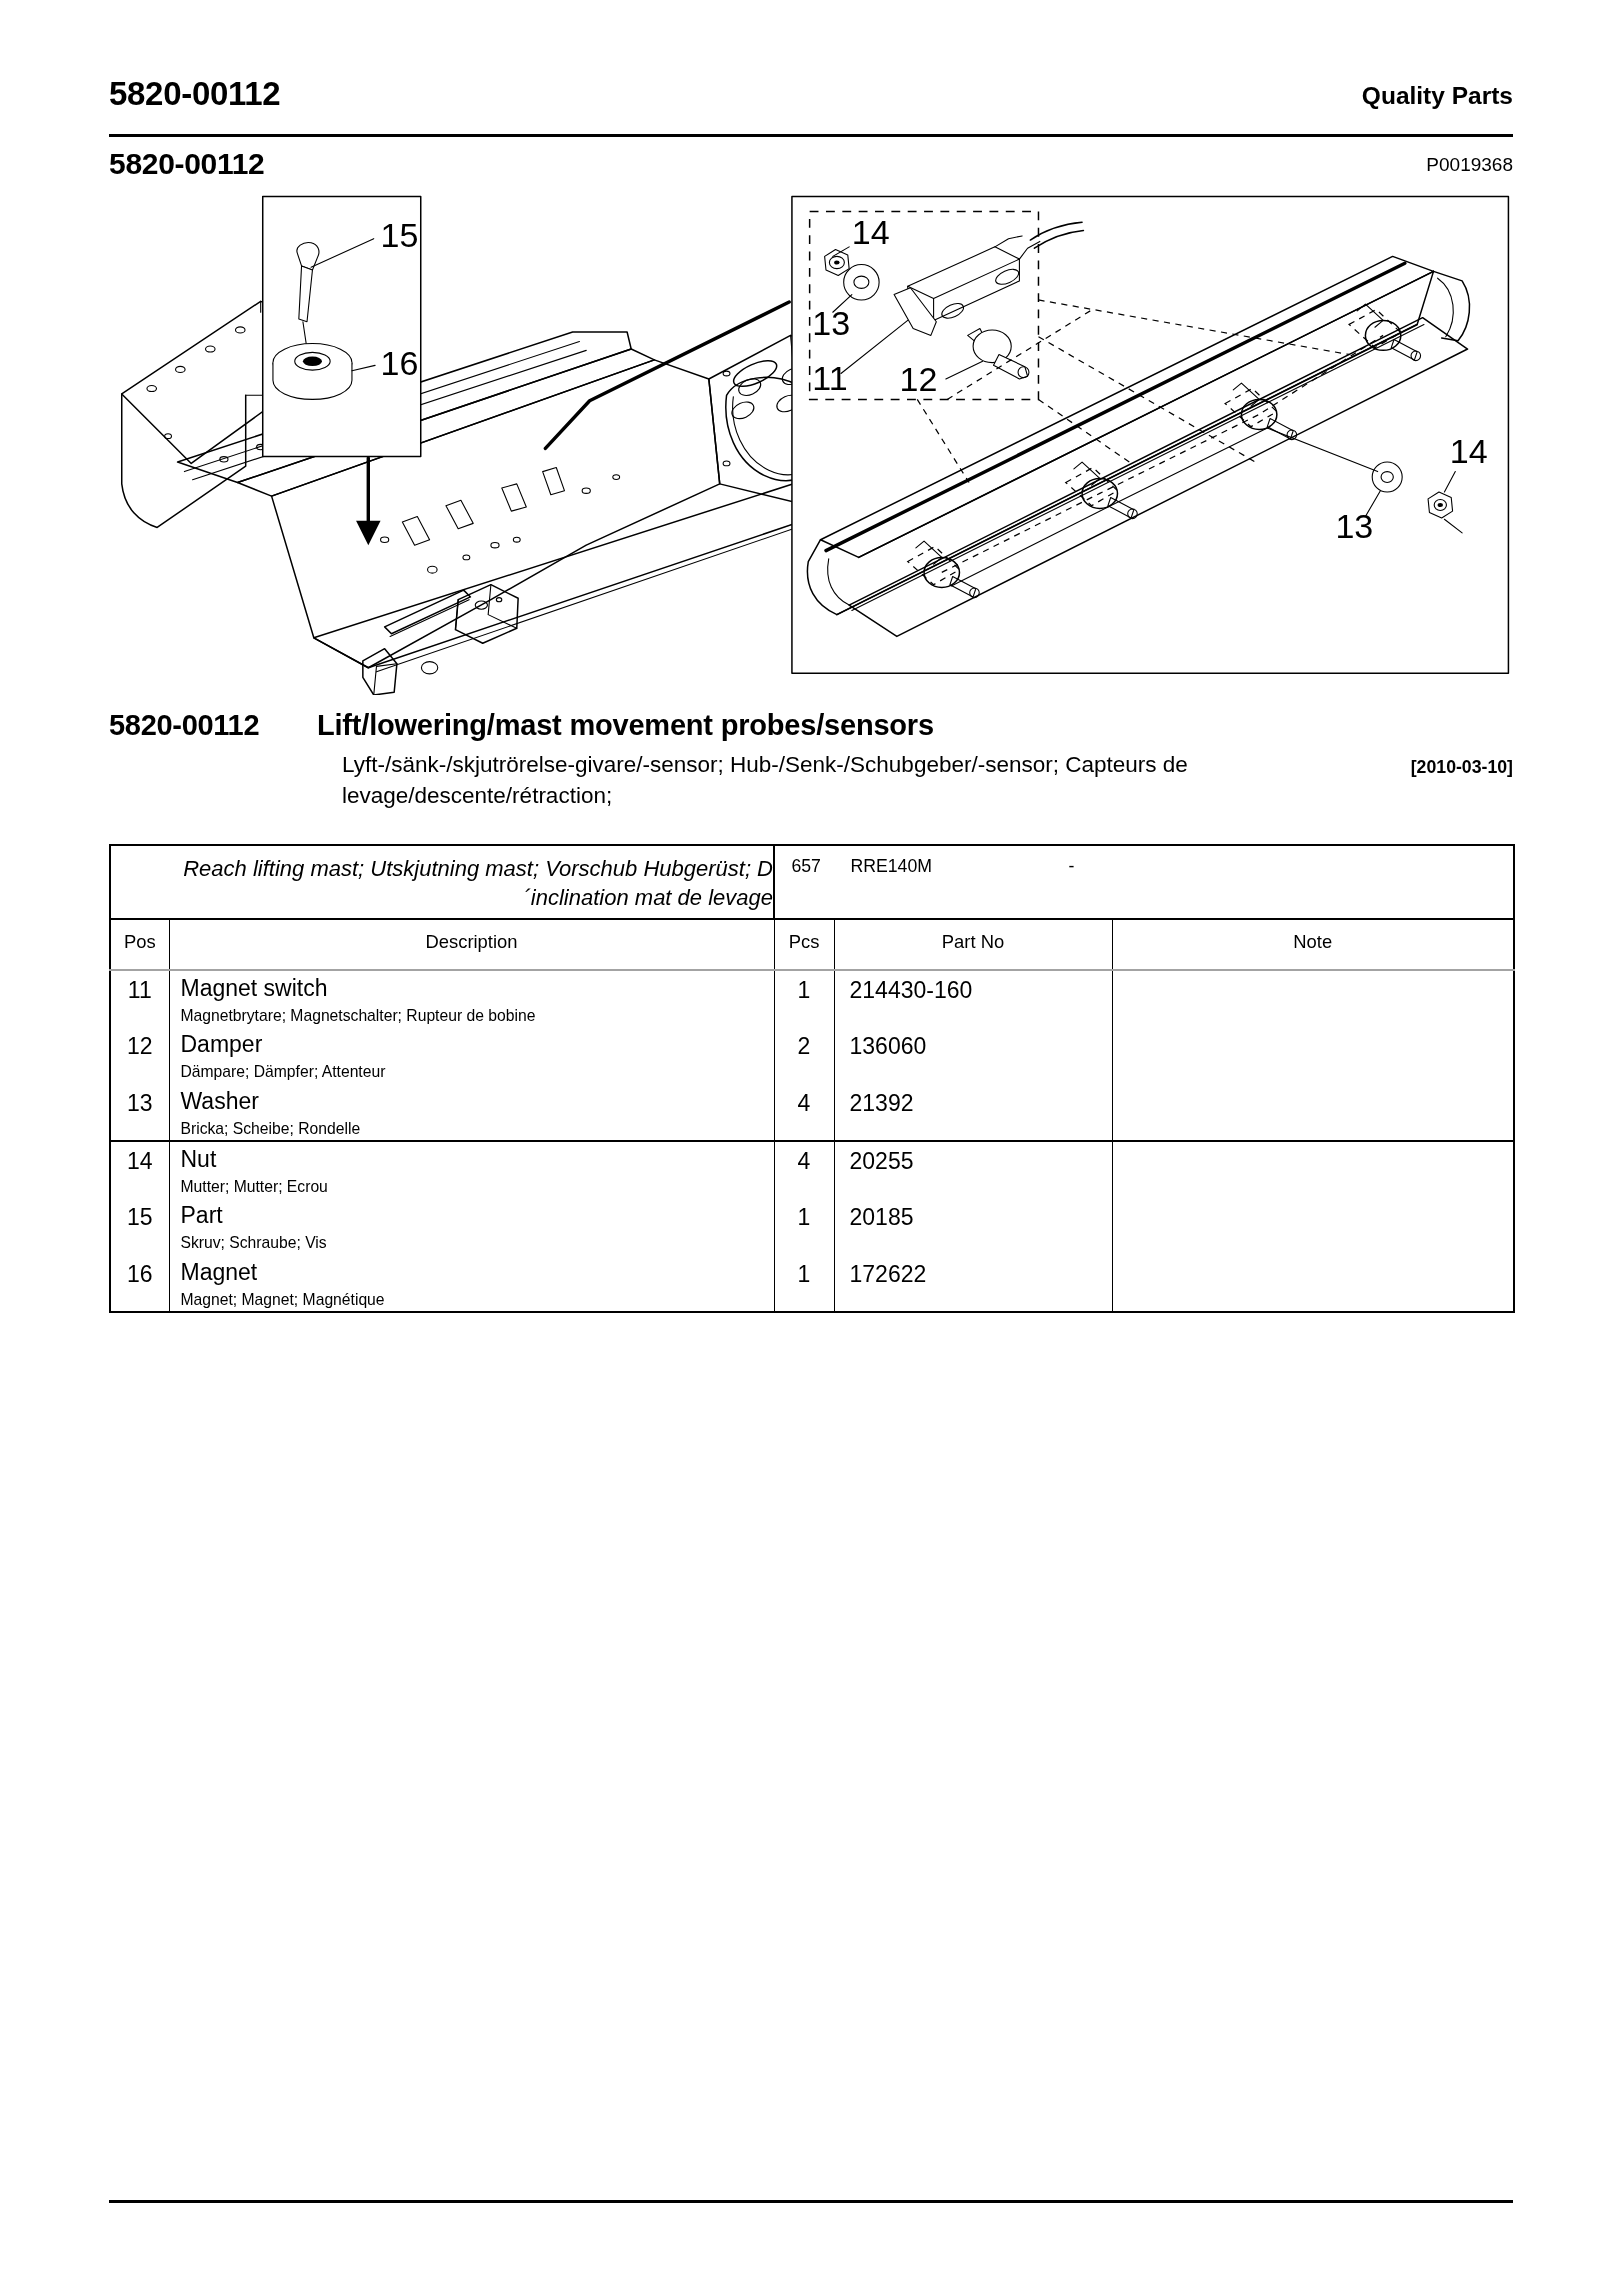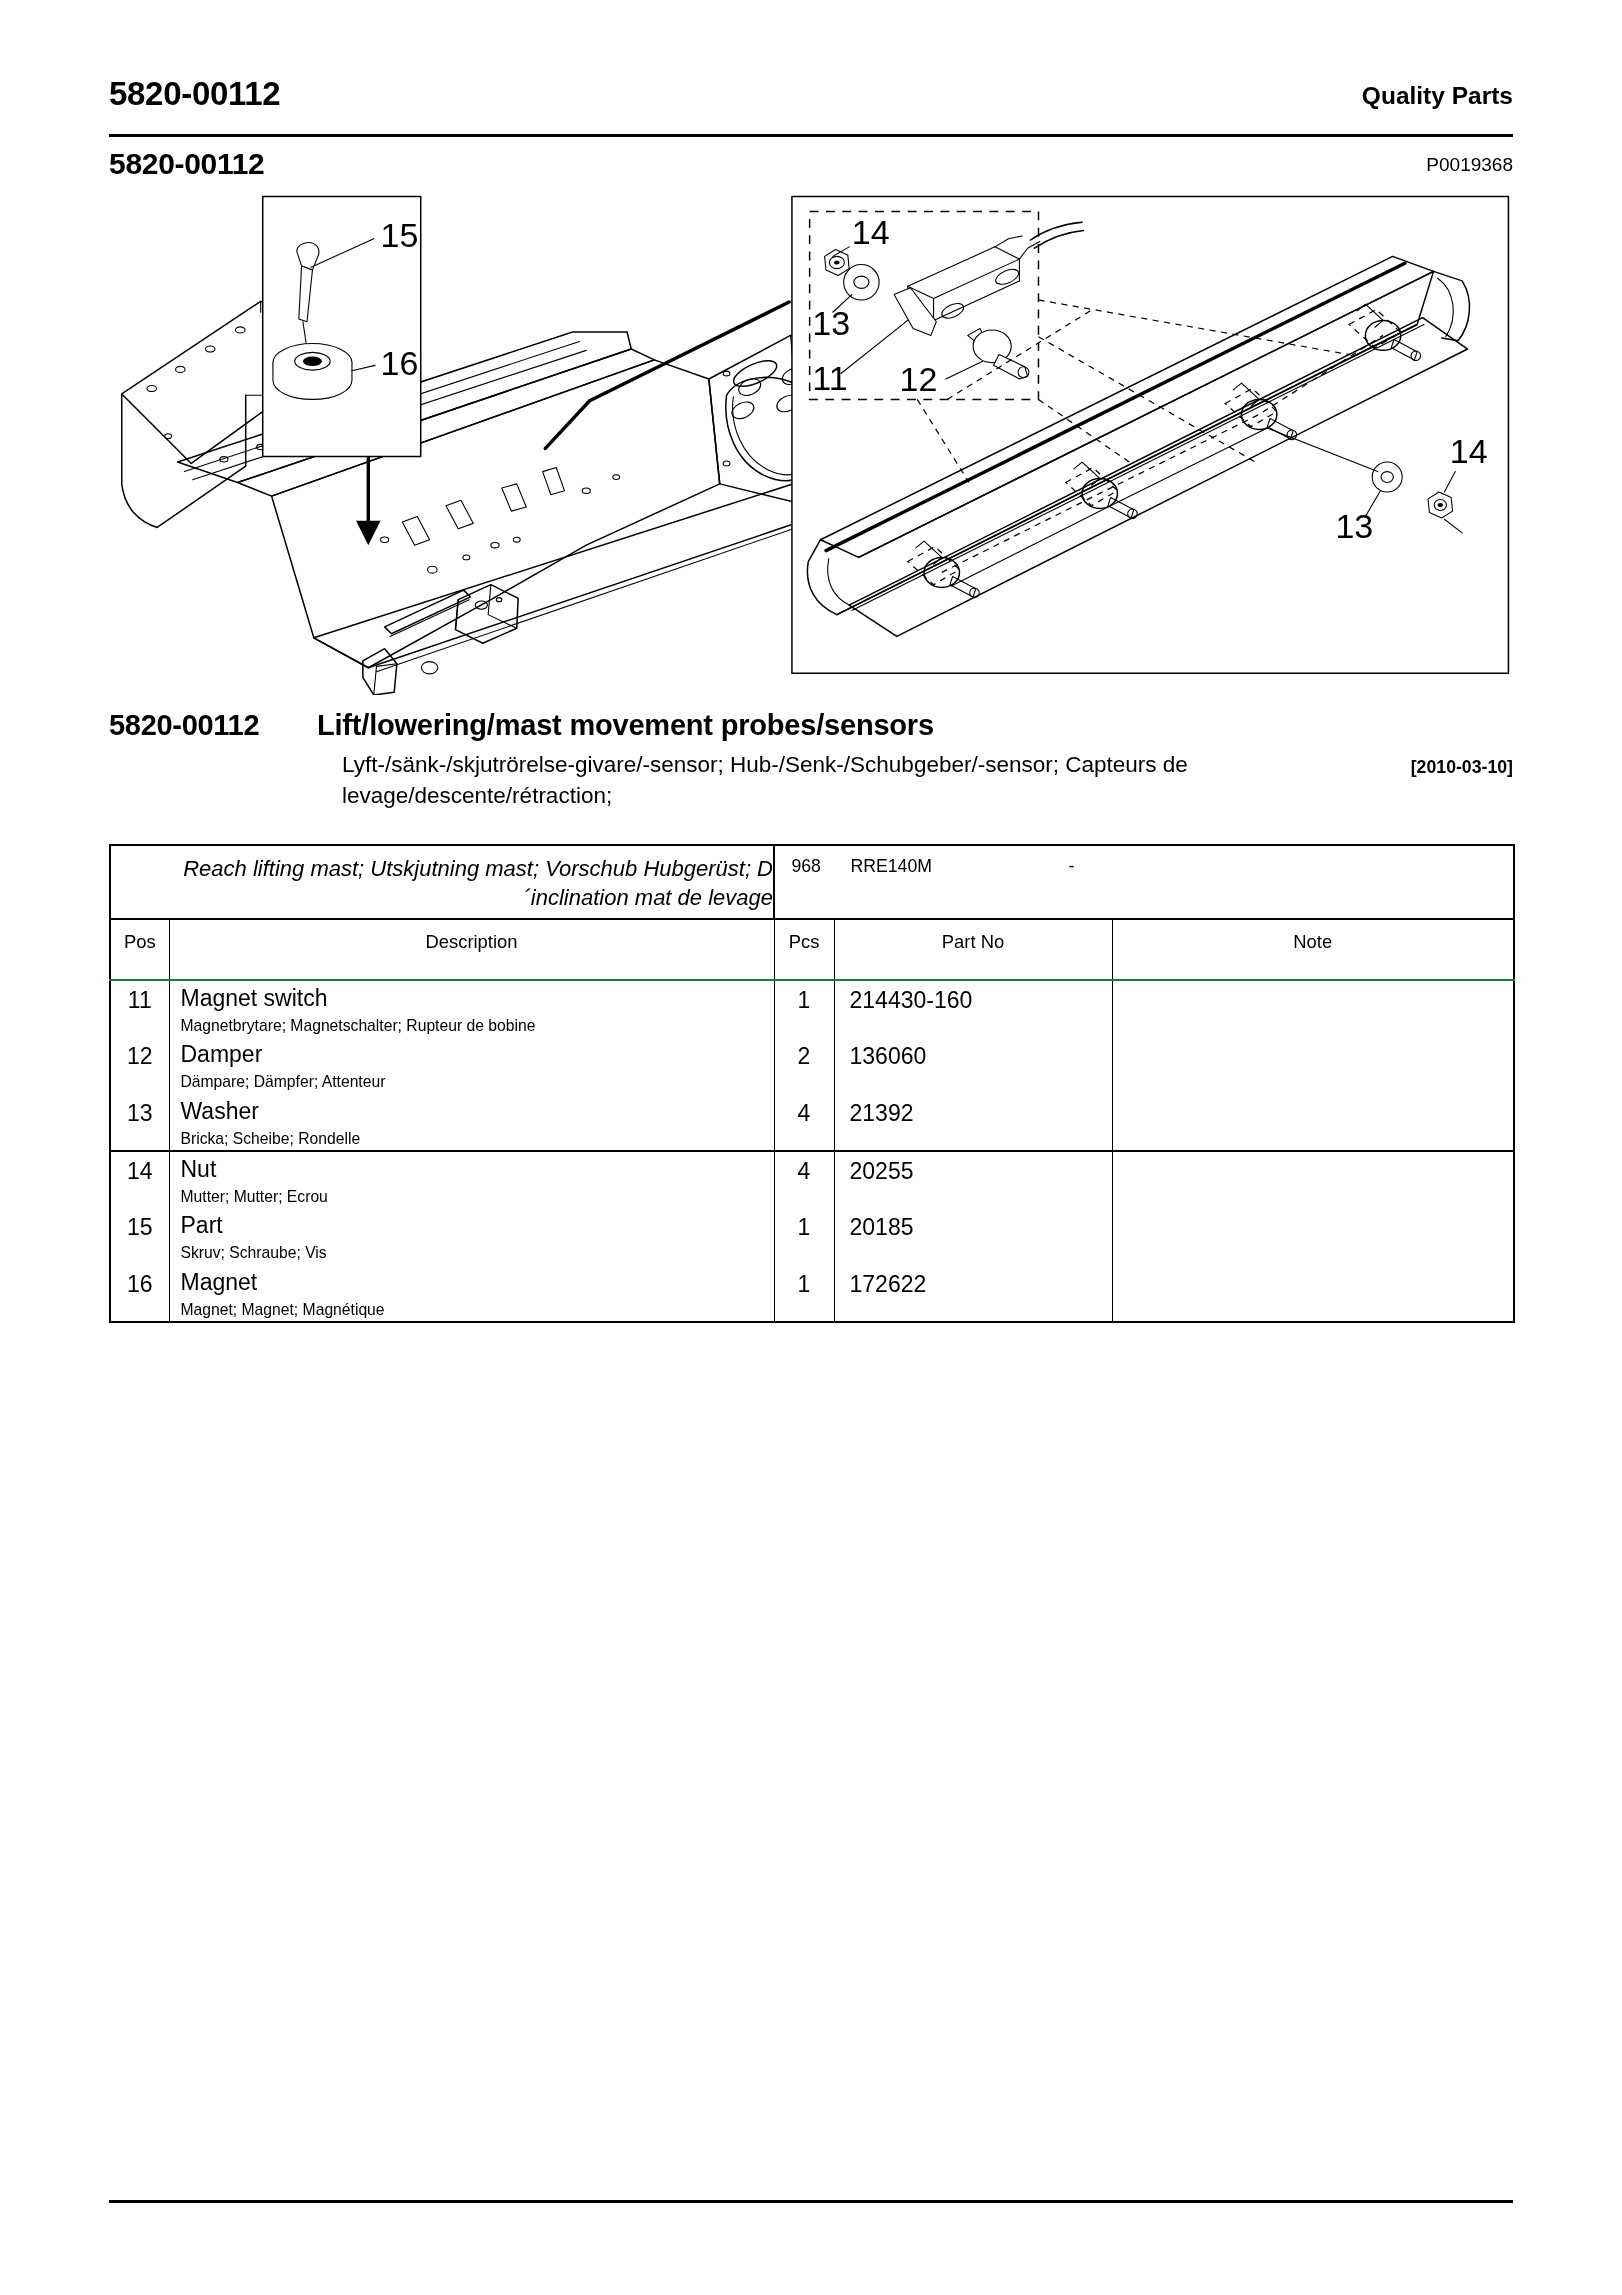--- a/index.html
+++ b/index.html
@@ -109,22 +109,22 @@
     padding: 9.5px 0 0 16.4px !important;
     white-space: nowrap;
   }
   .variant-models .mcode { display: inline-block; width: 59px; }
   .variant-models .mname { display: inline-block; width: 218px; }
   .variant-models .mdash { display: inline-block; }
 
   .hdr-row td {
     border-left: 2px solid #000;
     border-right: 2px solid #000;
-    border-bottom: 2px solid #15803d;
-    height: 61px;
+    border-bottom: 2px solid #a3a3a3;
+    height: 51px;
     text-align: center;
     font-size: 18.4px;
     padding-top: 11px !important;
   }
   .hdr-row td.c-pos { border-right: 1.4px solid #000; }
   .hdr-row td.c-desc { border-left: 0; border-right: 1.4px solid #000; }
   .hdr-row td.c-pcs { border-left: 0; border-right: 1.4px solid #000; }
   .hdr-row td.c-part { border-left: 0; border-right: 1.4px solid #000; }
   .hdr-row td.c-note { border-left: 0; }
 
@@ -440,21 +440,21 @@
       <col style="width:59px">
       <col style="width:605px">
       <col style="width:60px">
       <col style="width:278px">
       <col style="width:402px">
     </colgroup>
     <tbody>
       <tr class="variant-row">
         <td colspan="2" class="variant-desc">Reach lifting mast; Utskjutning mast; Vorschub Hubgerüst; D´inclination mat de levage</td>
         <td colspan="3" class="variant-models">
-          <span class="mcode">968</span><span class="mname">RRE140M</span><span class="mdash">-</span>
+          <span class="mcode">657</span><span class="mname">RRE140M</span><span class="mdash">-</span>
         </td>
       </tr>
 
       <tr class="hdr-row">
         <td class="c-pos">Pos</td>
         <td class="c-desc">Description</td>
         <td class="c-pcs">Pcs</td>
         <td class="c-part">Part No</td>
         <td class="c-note">Note</td>
       </tr>

